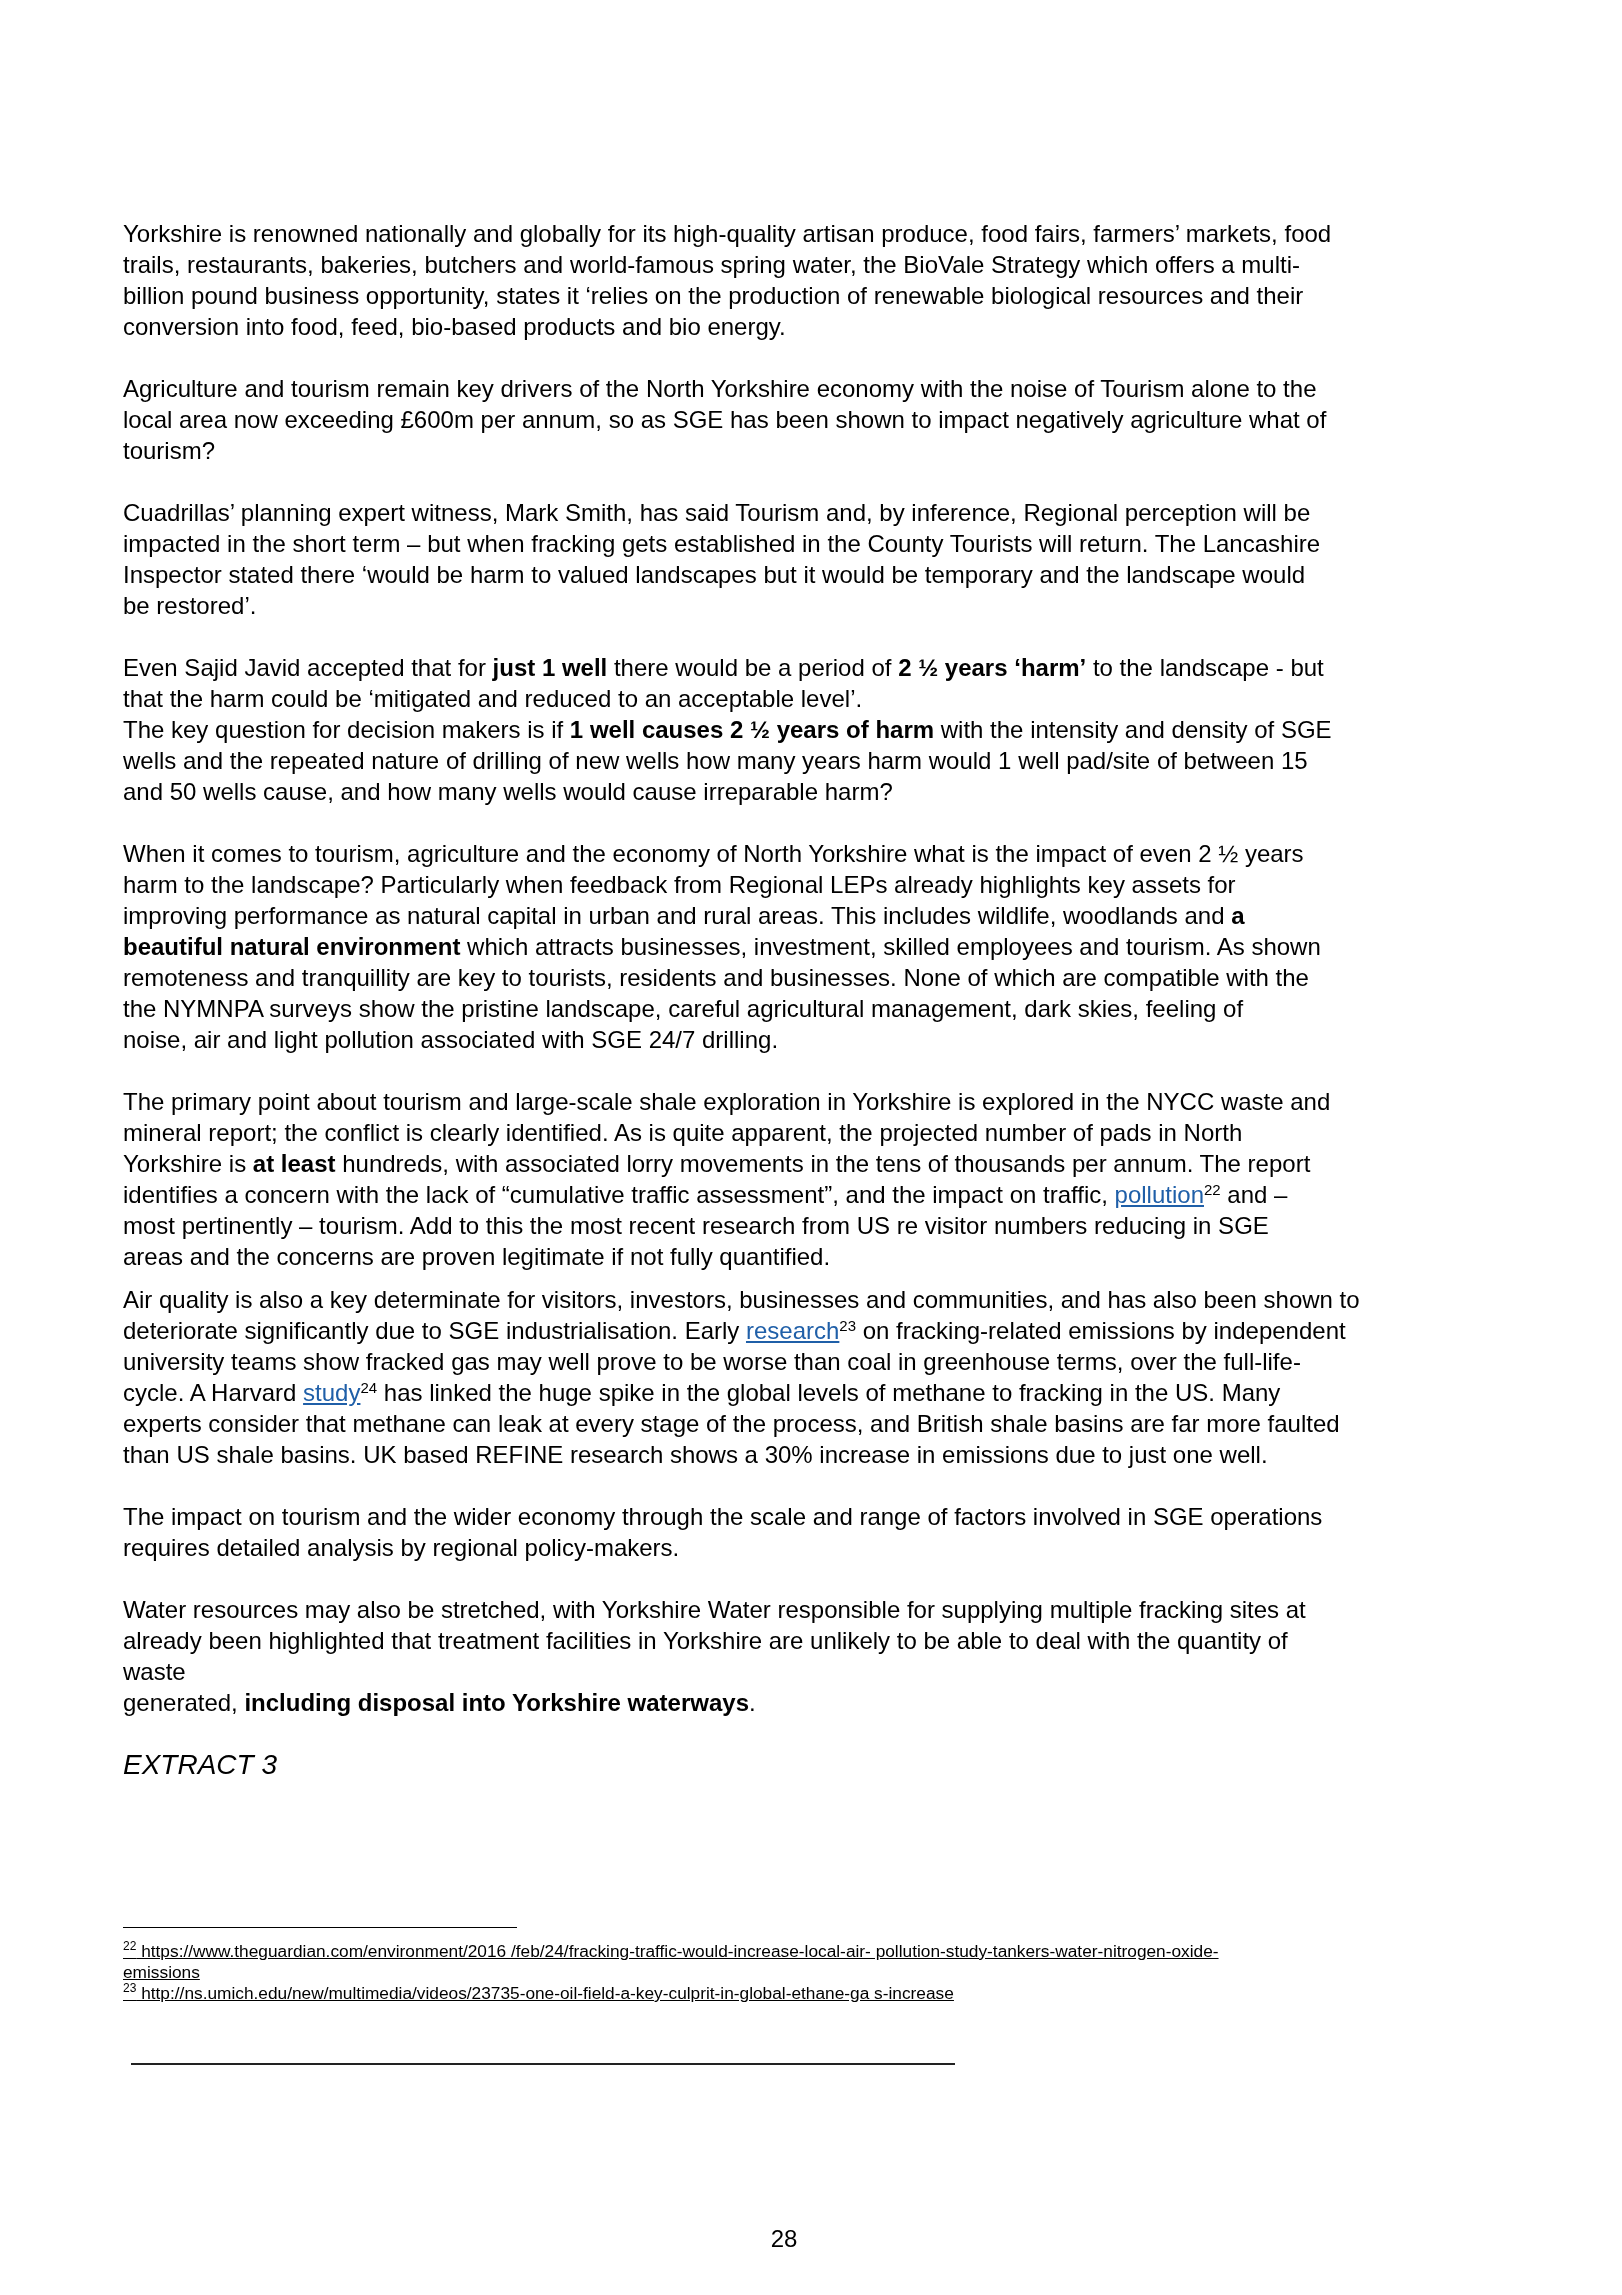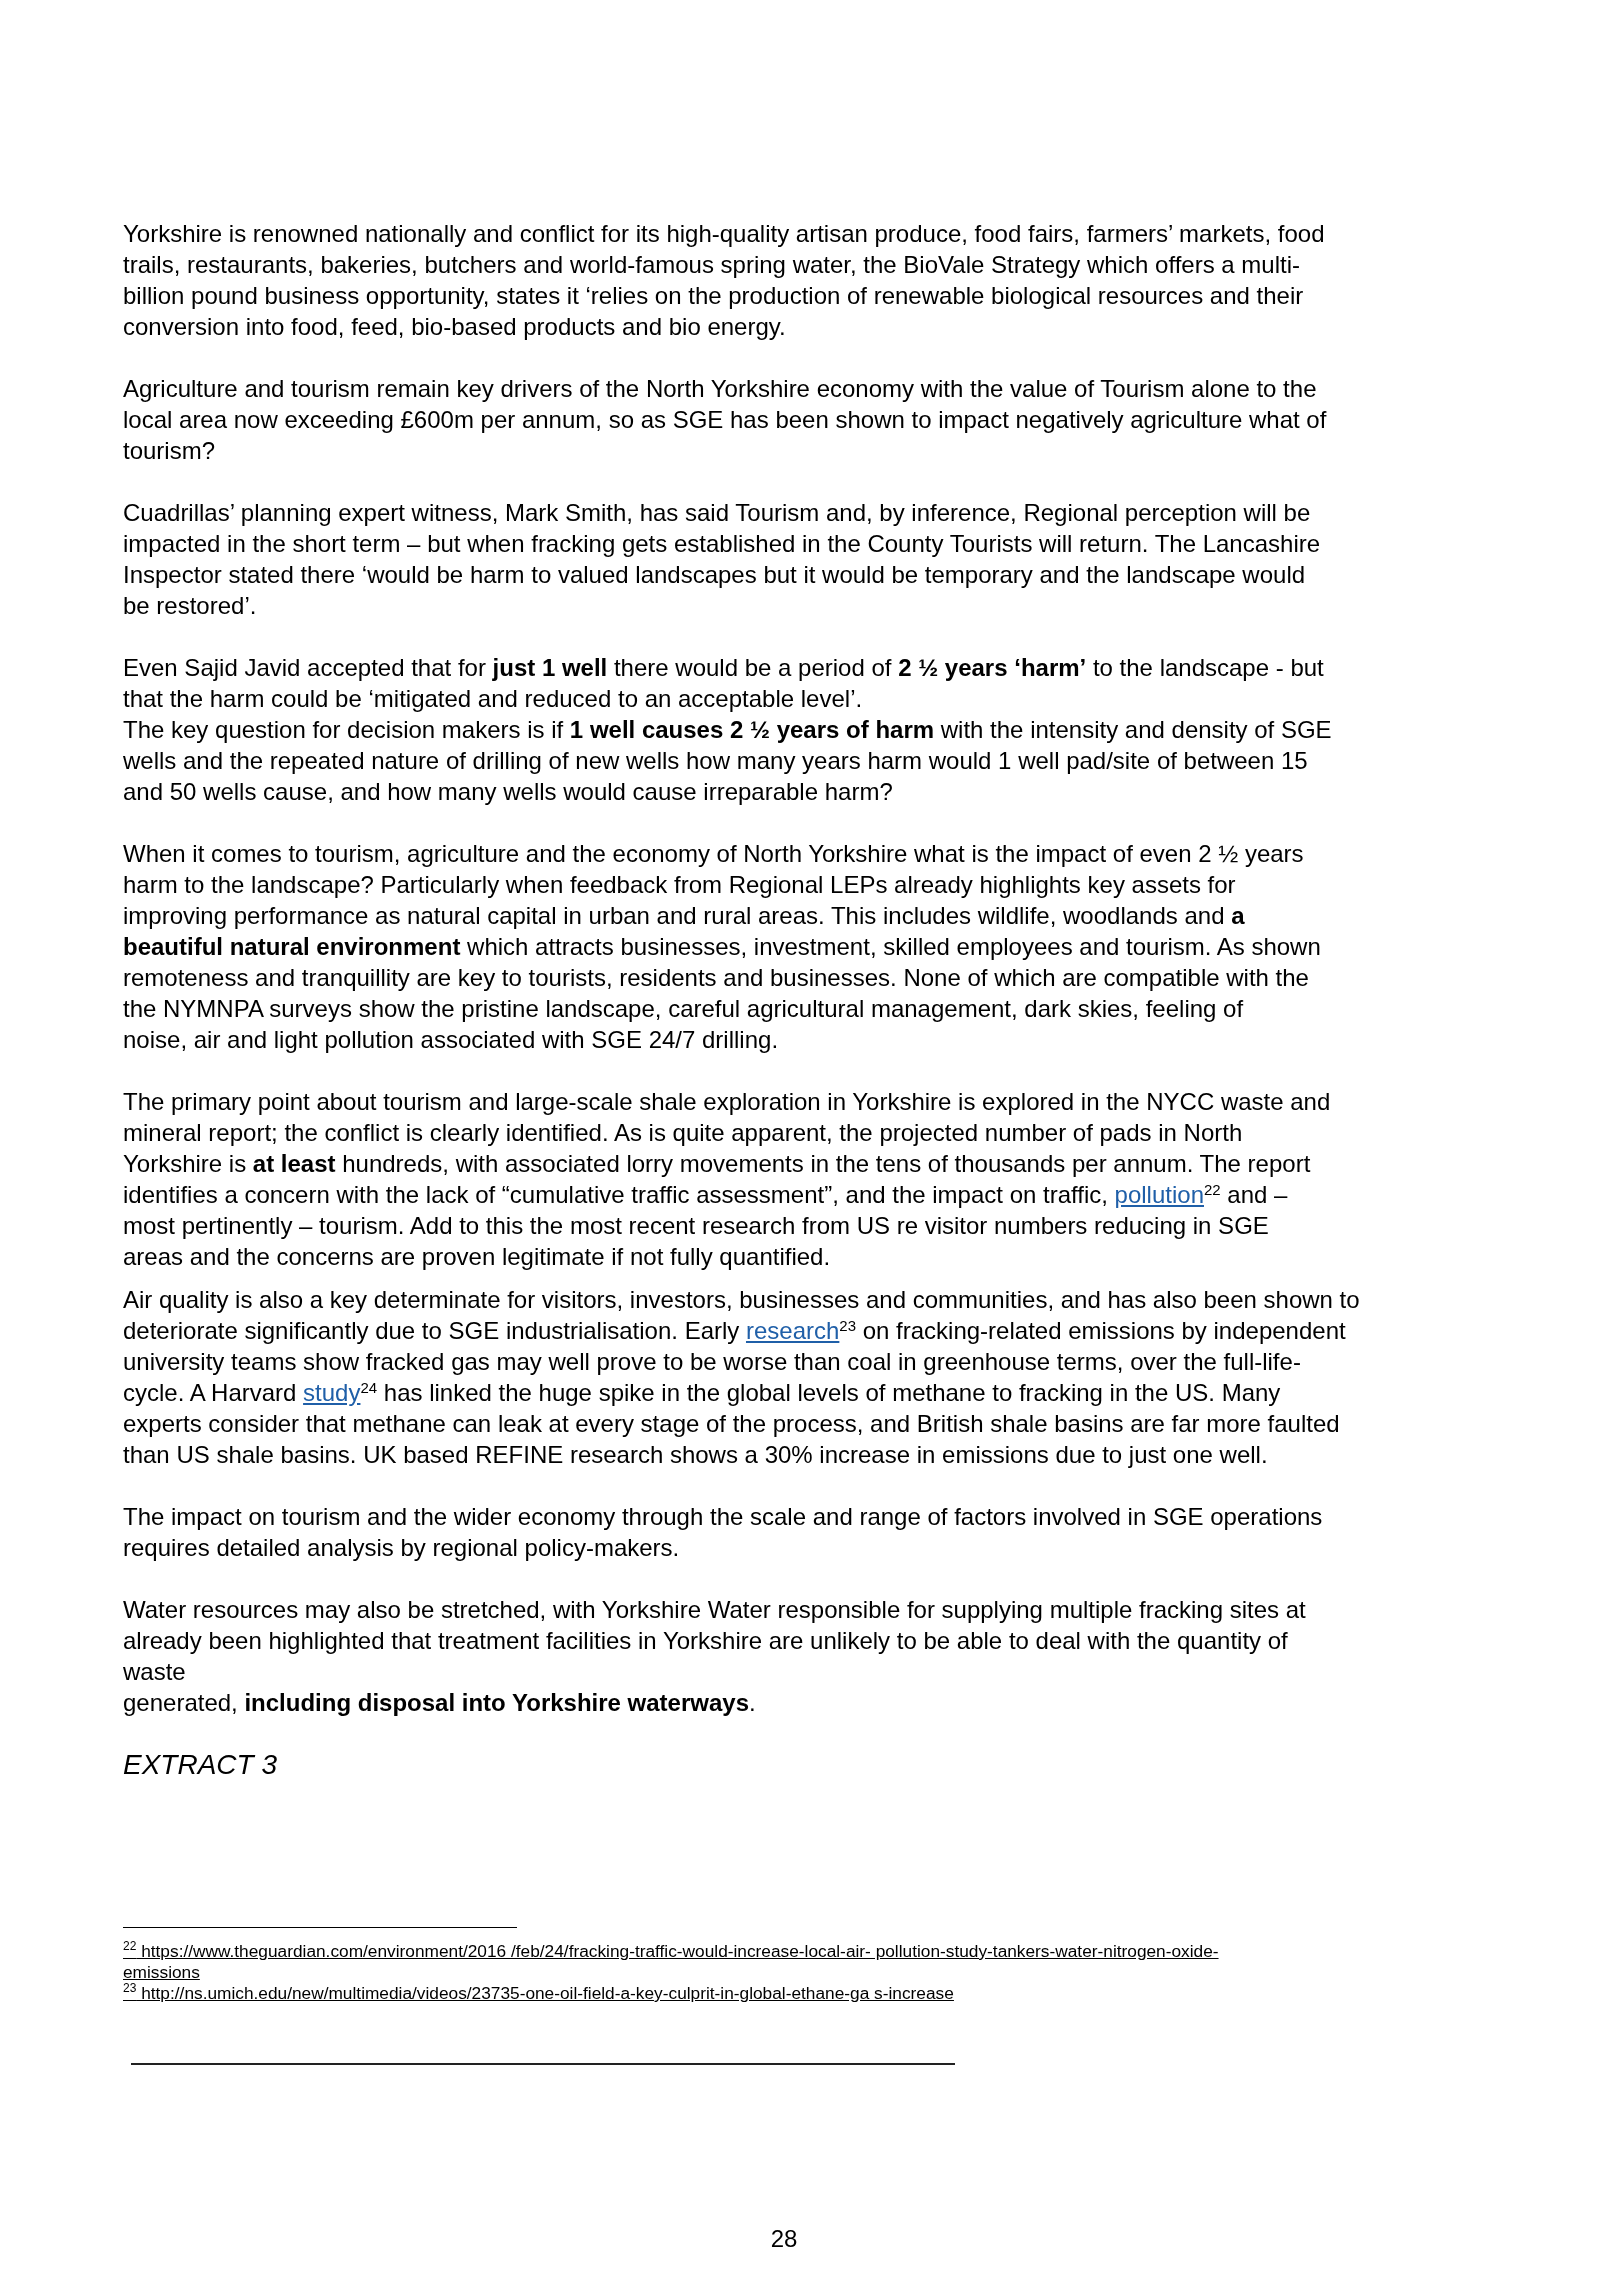--- a/index.html
+++ b/index.html
@@ -85,28 +85,28 @@
       font-size: 24px;
       line-height: 27px;
     }
   </style>
 </head>
 <body>
 
 <div class="page">
 
   <p class="para">
-    <span class="line">Yorkshire is renowned nationally and conflict for its high-quality artisan produce, food fairs, farmers’ markets, food</span>
+    <span class="line">Yorkshire is renowned nationally and globally for its high-quality artisan produce, food fairs, farmers’ markets, food</span>
     <span class="line">trails, restaurants, bakeries, butchers and world-famous spring water, the BioVale Strategy which offers a multi-</span>
     <span class="line">billion pound business opportunity, states it ‘relies on the production of renewable biological resources and their</span>
     <span class="line">conversion into food, feed, bio-based products and bio energy.</span>
   </p>
 
   <p class="para">
-    <span class="line">Agriculture and tourism remain key drivers of the North Yorkshire economy with the value of Tourism alone to the</span>
+    <span class="line">Agriculture and tourism remain key drivers of the North Yorkshire economy with the noise of Tourism alone to the</span>
     <span class="line">local area now exceeding £600m per annum, so as SGE has been shown to impact negatively agriculture what of</span>
     <span class="line">tourism?</span>
   </p>
 
   <p class="para">
     <span class="line">Cuadrillas’ planning expert witness, Mark Smith, has said Tourism and, by inference, Regional perception will be</span>
     <span class="line">impacted in the short term – but when fracking gets established in the County Tourists will return. The Lancashire</span>
     <span class="line">Inspector stated there ‘would be harm to valued landscapes but it would be temporary and the landscape would</span>
     <span class="line">be restored’.</span>
   </p>

